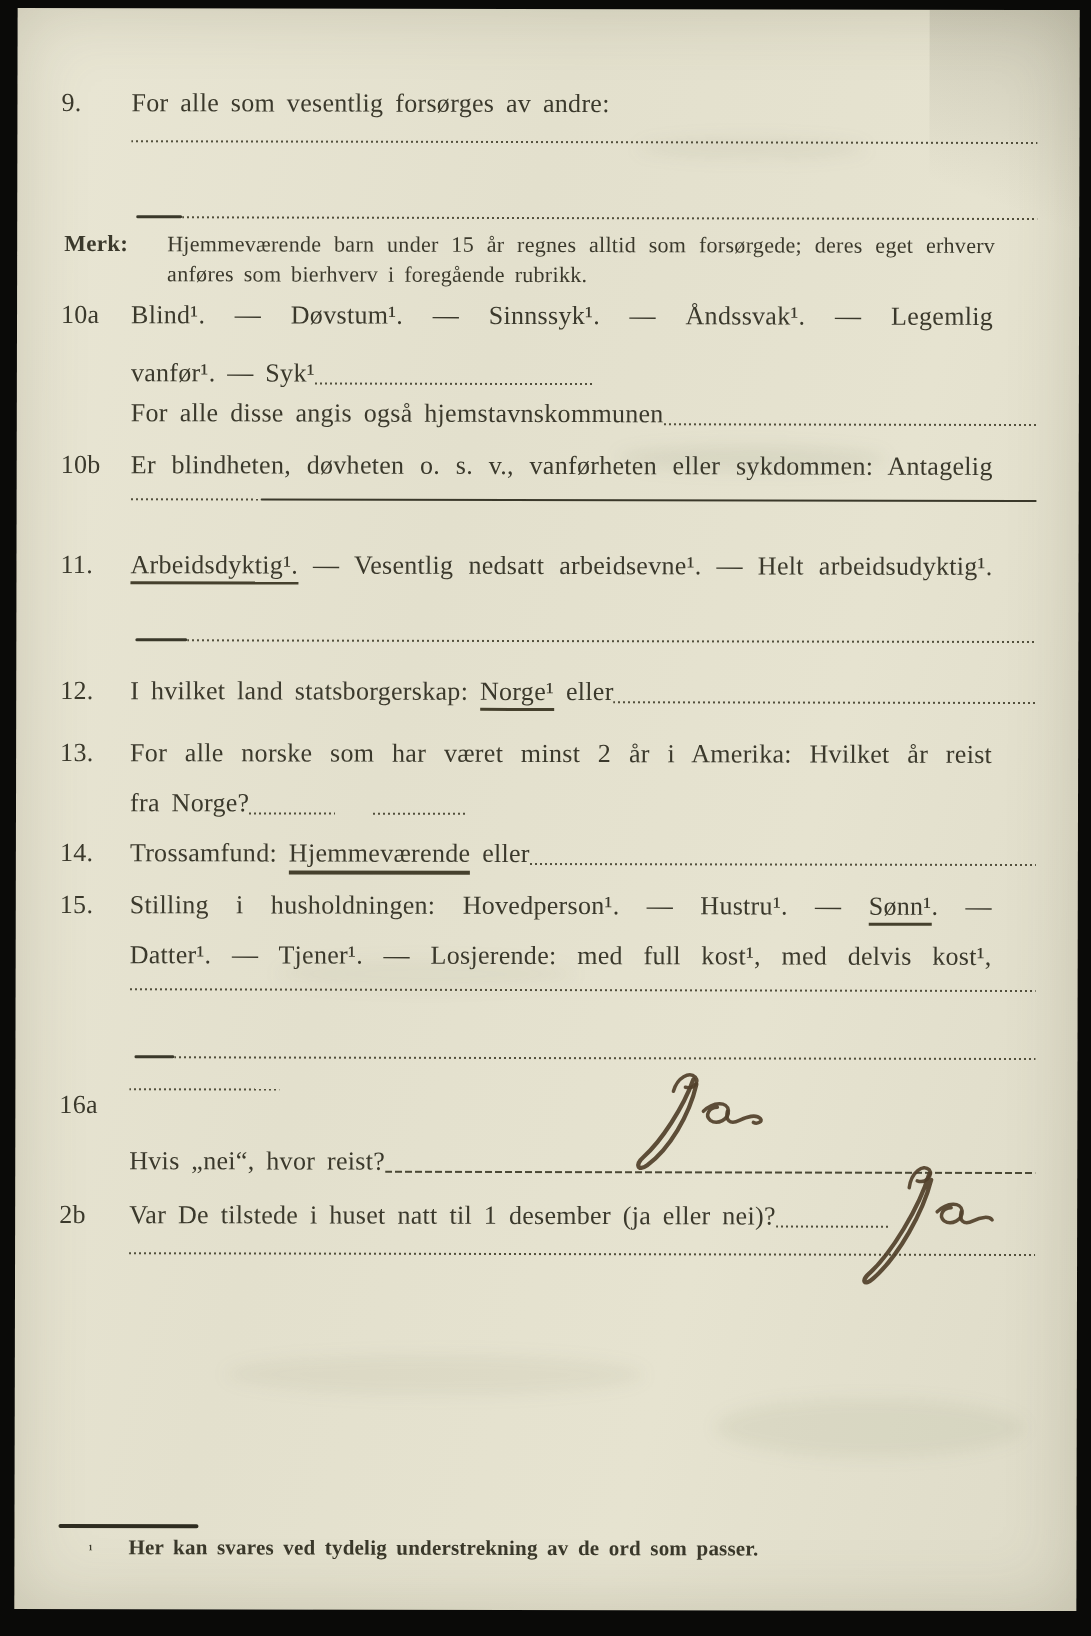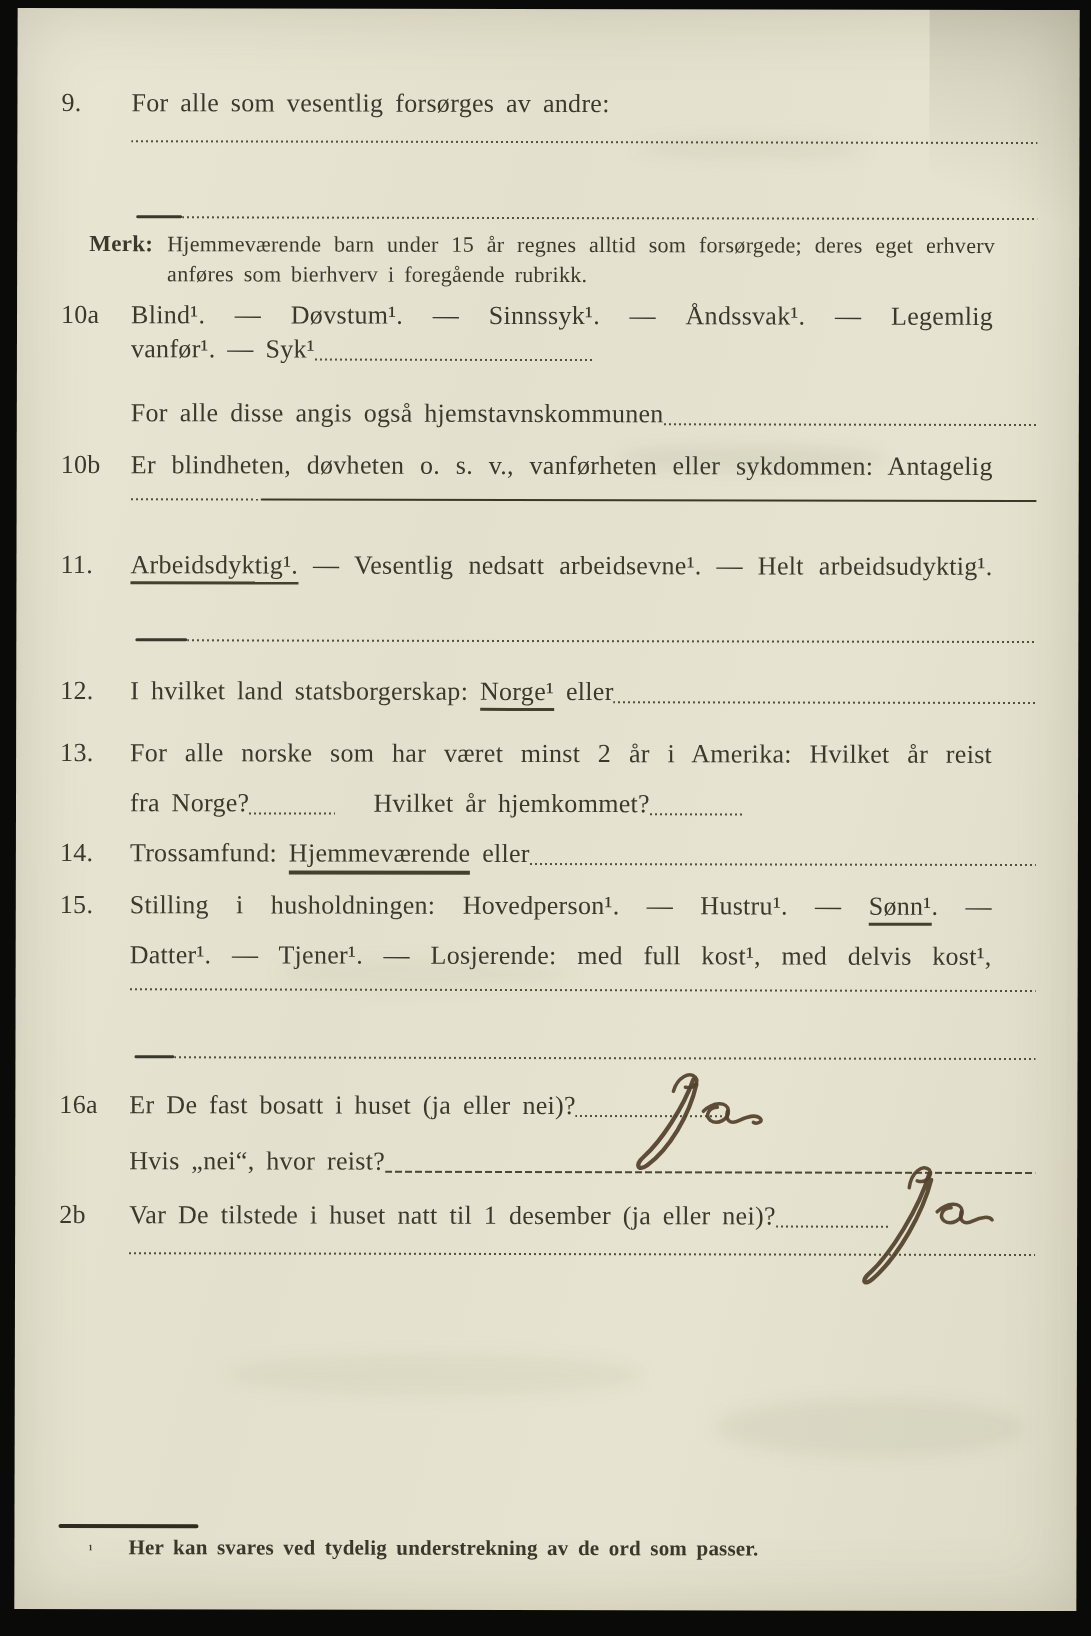--- a/index.html
+++ b/index.html
@@ -42,21 +42,21 @@
   .dashes{
     height:2px;align-self:flex-end;margin-bottom:6px;
     background:repeating-linear-gradient(90deg,#4a4835 0 7px,rgba(0,0,0,0) 7px 10px);
   }
   .grow{flex:1;}
   .solidseg{height:3px;align-self:flex-end;margin-bottom:6px;background:#3a382a;border-radius:2px;}
   .hrule{position:absolute;display:flex;height:10px;}
   .uln{border-bottom:3px solid #45402d;padding-bottom:2px;}
   .uln-heavy{border-bottom:4px solid #45402d;padding-bottom:3px;}
   .merk{left:150px;font-size:22px;line-height:30px;word-spacing:4px;}
-  .merk .num{left:-103px;font-weight:bold;font-size:23px;margin-left:25px;}
+  .merk .num{left:-103px;font-weight:bold;font-size:23px;}
   .merk .mjust{display:block;width:828px;text-align:justify;text-align-last:justify;word-spacing:normal;}
   .footrule{position:absolute;background:#2e2c20;border-radius:2px;}
   .footnote{
     position:absolute;left:114px;font-weight:bold;
     font-size:21px;line-height:26px;letter-spacing:.2px;word-spacing:4px;color:#3a382a;
   }
   .footnote .fnmark{position:absolute;left:-40px;top:3px;font-size:14px;font-weight:bold;}
   .hand{position:absolute;}
   .hand svg{display:block;}
   .hand path{fill:none;stroke:#51402a;stroke-linecap:round;stroke-linejoin:round;opacity:.92;}
@@ -91,21 +91,21 @@
     <div class="row merk" style="top:221px;">
       <span class="num">Merk:</span>
       <span class="mjust">Hjemmeværende barn under 15 år regnes alltid som forsørgede; deres eget erhverv</span>
       <span>anføres som bierhverv i foregående rubrikk.</span>
     </div>
 
     <div class="row just" style="top:290px;width:862px;">
       <span class="num">10a</span>
       <span>Blind¹. — Døvstum¹. — Sinnssyk¹. — Åndssvak¹. — Legemlig</span>
     </div>
-    <div class="row flexrow" style="top:324px;width:462px;">
+    <div class="row flexrow" style="top:348px;width:462px;">
       <span class="txt">vanfør¹. — Syk¹</span>
       <span class="dots grow"></span>
     </div>
     <div class="row flexrow" style="top:388px;width:906px;">
       <span class="txt">For alle disse angis også hjemstavnskommunen</span>
       <span class="dots grow"></span>
     </div>
 
     <div class="row just" style="top:440px;width:862px;">
       <span class="num">10b</span>
@@ -137,21 +137,20 @@
       <span class="dots grow"></span>
     </div>
 
     <div class="row just" style="top:728px;width:862px;">
       <span class="num">13.</span>
       <span>For alle norske som har været minst 2 år i Amerika: Hvilket år reist</span>
     </div>
     <div class="row flexrow" style="top:778px;">
       <span class="txt">fra Norge?</span>
       <span class="dots" style="width:86px;margin-right:38px;"></span>
-      <span class="txt">Hvilket år hjemkommet?</span>
       <span class="dots" style="width:92px;"></span>
     </div>
 
     <div class="row flexrow" style="top:828px;width:906px;">
       <span class="num">14.</span>
       <span class="txt">
         <span>Trossamfund:</span>
         <span class="uln-heavy">Hjemmeværende</span>
         <span>eller</span>
       </span>
@@ -170,21 +169,20 @@
       <span class="dots grow"></span>
     </div>
 
     <div class="hrule" style="top:1046px;left:119px;width:901px;">
       <span class="solidseg" style="width:40px;"></span>
       <span class="dots grow"></span>
     </div>
 
     <div class="row flexrow" style="top:1080px;">
       <span class="num">16a</span>
-      <span class="txt">Er De fast bosatt i huset (ja eller nei)?</span>
       <span class="dots" style="width:150px;"></span>
     </div>
     <div class="row flexrow" style="top:1136px;width:906px;">
       <span class="txt">Hvis „nei“, hvor reist?</span>
       <span class="dashes grow"></span>
     </div>
 
     <div class="row flexrow" style="top:1190px;">
       <span class="num">2b</span>
       <span class="txt">Var De tilstede i huset natt til 1 desember (ja eller nei)?</span>

